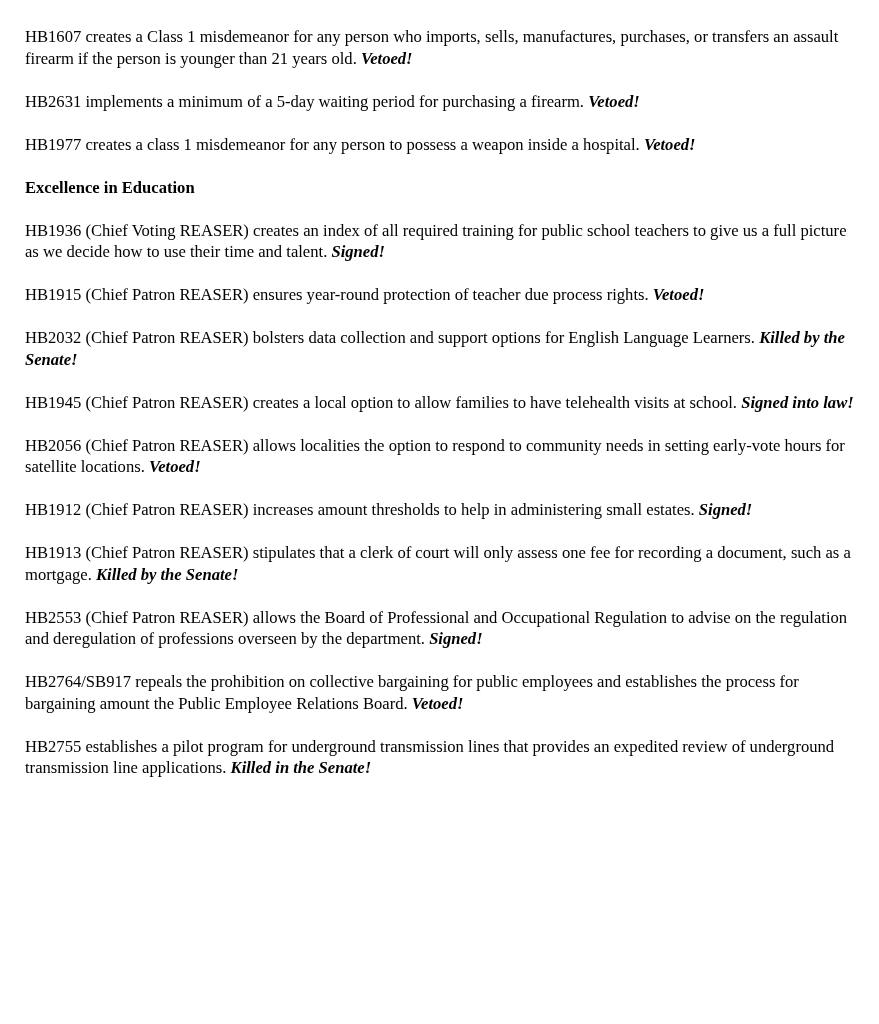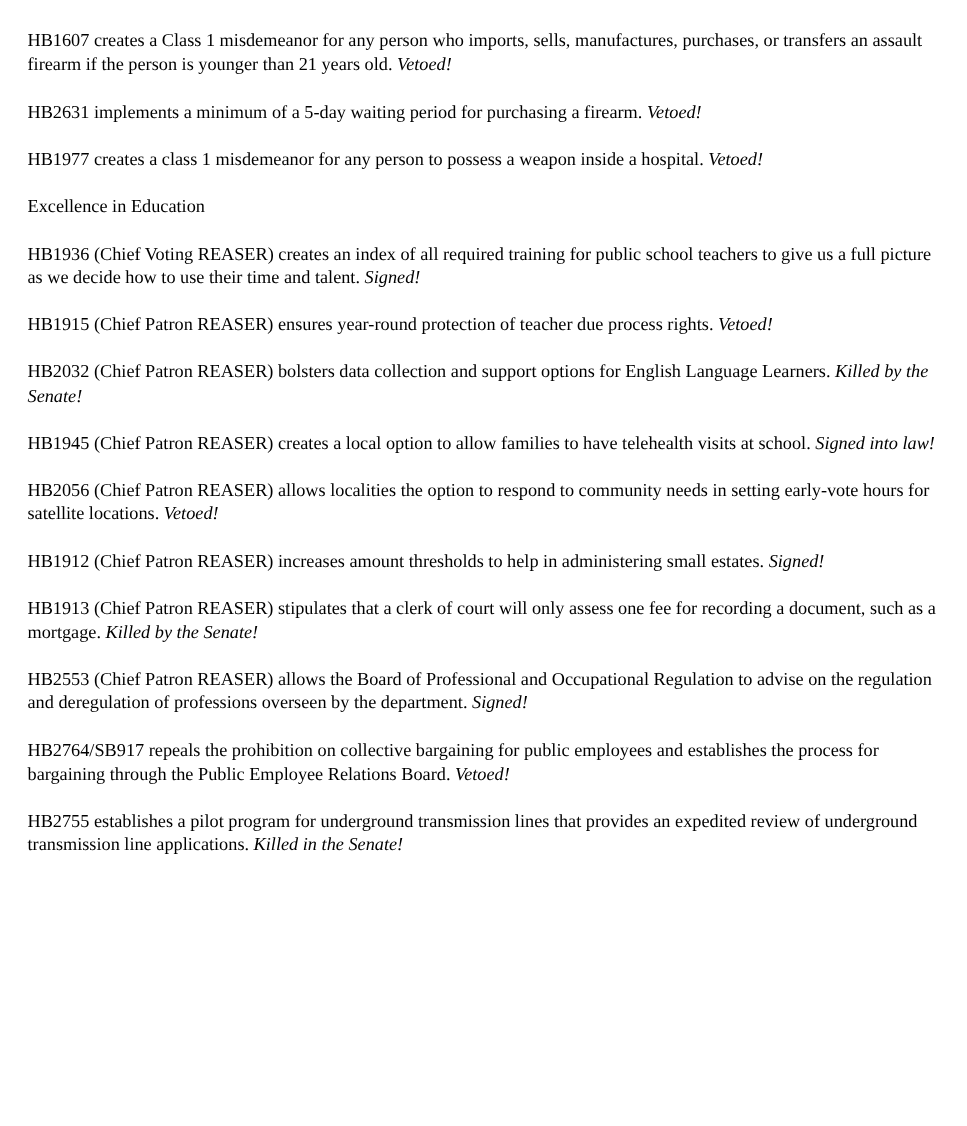--- a/index.html
+++ b/index.html
@@ -16,24 +16,25 @@
     font-size: 16.6px;
     line-height: 21.5px;
   }
   .para {
     margin: 0 0 21.5px 0;
   }
   .heading {
     margin: 0 0 21.5px 0;
     font-size: 16.6px;
     line-height: 21.5px;
-    font-weight: normal;
+    font-weight: bold;
   }
   .status {
     font-style: italic;
+    font-weight: bold;
   }
 </style>
 </head>
 <body>
 
 <div class="doc">
 
   <p class="para"><span>HB1607 creates a Class 1 misdemeanor for any person who imports, sells, manufactures, purchases, or transfers an assault firearm if the person is younger than 21 years old.</span> <span class="status">Vetoed!</span></p>
 
   <p class="para"><span>HB2631 implements a minimum of a 5-day waiting period for purchasing a firearm.</span> <span class="status">Vetoed!</span></p>
@@ -54,18 +55,18 @@
 
   <p class="para"><span>HB2056 (Chief Patron REASER) allows localities the option to respond to community needs in setting early-vote hours for satellite locations.</span> <span class="status">Vetoed!</span></p>
 
 
   <p class="para"><span>HB1912 (Chief Patron REASER) increases amount thresholds to help in administering small estates.</span> <span class="status">Signed!</span></p>
 
   <p class="para"><span>HB1913 (Chief Patron REASER) stipulates that a clerk of court will only assess one fee for recording a document, such as a mortgage.</span> <span class="status">Killed by the Senate!</span></p>
 
   <p class="para"><span>HB2553 (Chief Patron REASER) allows the Board of Professional and Occupational Regulation to advise on the regulation and deregulation of professions overseen by the department.</span> <span class="status">Signed!</span></p>
 
-  <p class="para"><span>HB2764/SB917 repeals the prohibition on collective bargaining for public employees and establishes the process for bargaining through the Public Employee Relations Board.</span> <span class="status">Vetoed!</span></p>
+  <p class="para"><span>HB2764/SB917 repeals the prohibition on collective bargaining for public employees and establishes the process for bargaining amount the Public Employee Relations Board.</span> <span class="status">Vetoed!</span></p>
 
 
   <p class="para"><span>HB2755 establishes a pilot program for underground transmission lines that provides an expedited review of underground transmission line applications.</span> <span class="status">Killed in the Senate!</span></p>
 
 </div>
 
 </body></html>

